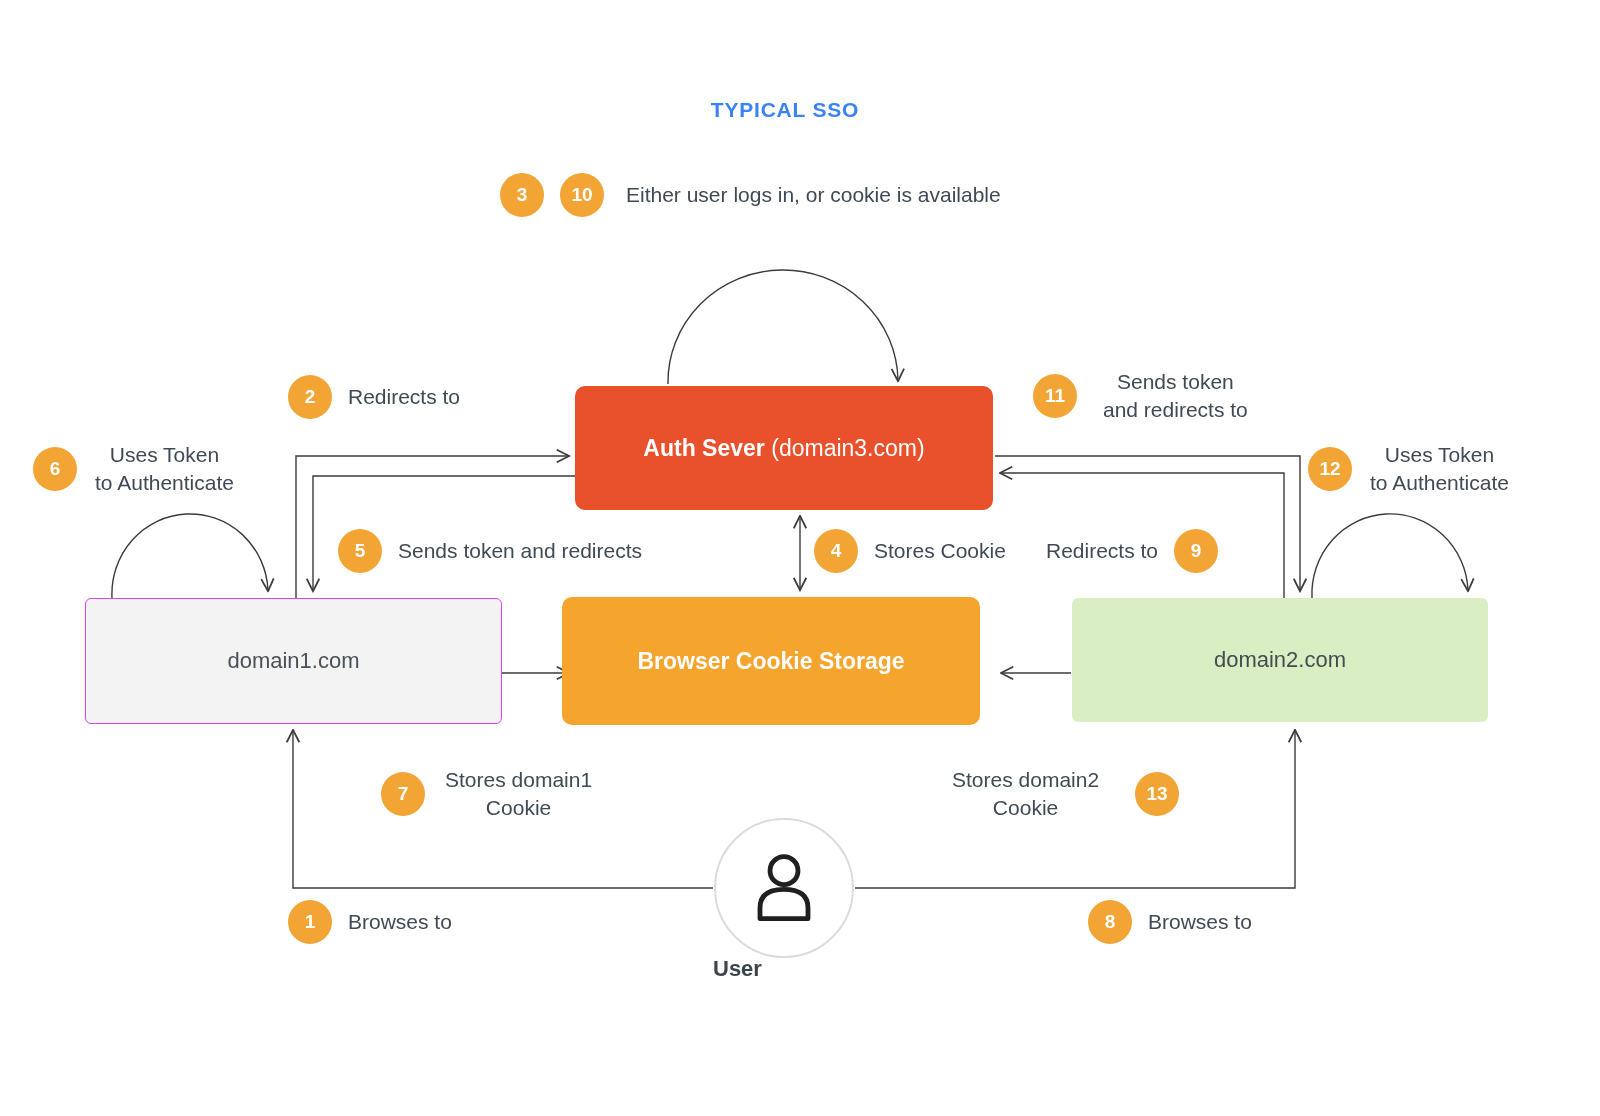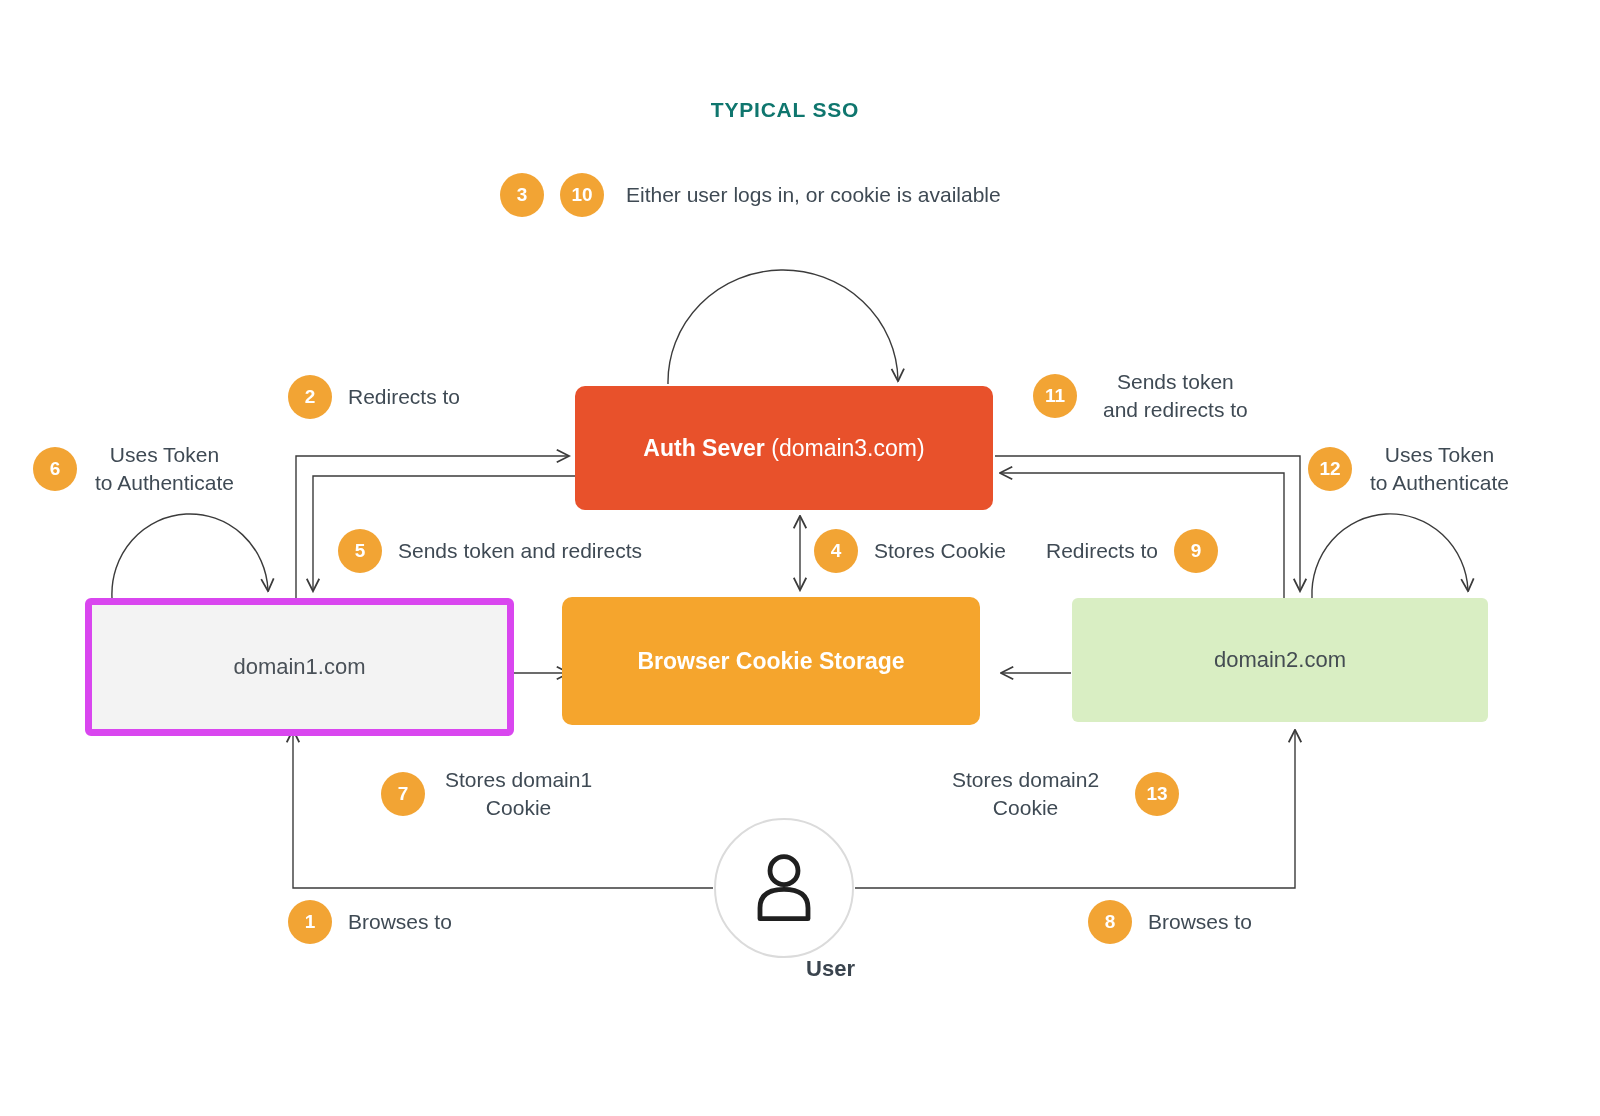--- a/index.html
+++ b/index.html
@@ -5,52 +5,52 @@
   html,body{margin:0;padding:0;background:#fff;}
   .stage{
     position:relative;width:1600px;height:1116px;background:#fff;overflow:hidden;
     font-family:"Liberation Sans","DejaVu Sans",sans-serif;
     color:var(--label-text,#3F4A54);
   }
   .wires{position:absolute;left:0;top:0;}
   .wires path{fill:none;stroke:var(--line,#3B3B3B);stroke-width:1.4;}
   .title{
     position:absolute;left:585px;top:98px;width:400px;text-align:center;
-    font-size:21px;font-weight:bold;letter-spacing:.8px;color:#0f766e;
+    font-size:21px;font-weight:bold;letter-spacing:.8px;color:#3b82f6;
   }
   .node{
     position:absolute;display:flex;align-items:center;justify-content:center;
     text-align:center;
   }
   .node-auth{
     left:575px;top:386px;width:418px;height:124px;border-radius:10px;
     background:var(--auth-red,#E8512B);color:#fff;font-size:23px;text-align:right;
   }
   .node-auth .bold{font-weight:bold;}
   .node-auth .normal{margin-left:.28em;font-weight:normal;}
   .node-storage{
     left:562px;top:597px;width:418px;height:128px;border-radius:10px;
     background:var(--storage-orange,#F5A52D);color:#fff;font-size:23px;font-weight:bold;
   }
   .node-d1{
     left:85px;top:598px;width:415px;height:124px;border-radius:6px;
-    background:var(--domain1-gray,#F3F3F3);border:7px solid #d946ef;
+    background:var(--domain1-gray,#F3F3F3);border:1px solid #d946ef;
     color:#4A5158;font-size:22px;
   }
   .node-d2{
     left:1072px;top:598px;width:416px;height:124px;border-radius:6px;
     background:var(--domain2-green,#D9EEC3);color:#444C52;font-size:22px;
   }
   .user-circle{
     position:absolute;left:714px;top:818px;width:140px;height:140px;border-radius:50%;
     background:#fff;border:2px solid #DBDBDB;box-sizing:border-box;
     display:flex;align-items:center;justify-content:center;
   }
   .user-label{
-    position:absolute;left:713px;top:956px;width:142px;text-align:right;
+    position:absolute;left:713px;top:956px;width:142px;text-align:left;
     font-size:22px;font-weight:600;color:#3A444E;
   }
   .anno{
     position:absolute;display:flex;align-items:center;gap:16px;
     font-size:21px;color:var(--label-text,#3F4A54);white-space:nowrap;
   }
   .badge{
     width:44px;height:44px;border-radius:50%;flex:0 0 44px;
     background:var(--badge-orange,#F2A434);color:#fff;
     display:flex;align-items:center;justify-content:center;

